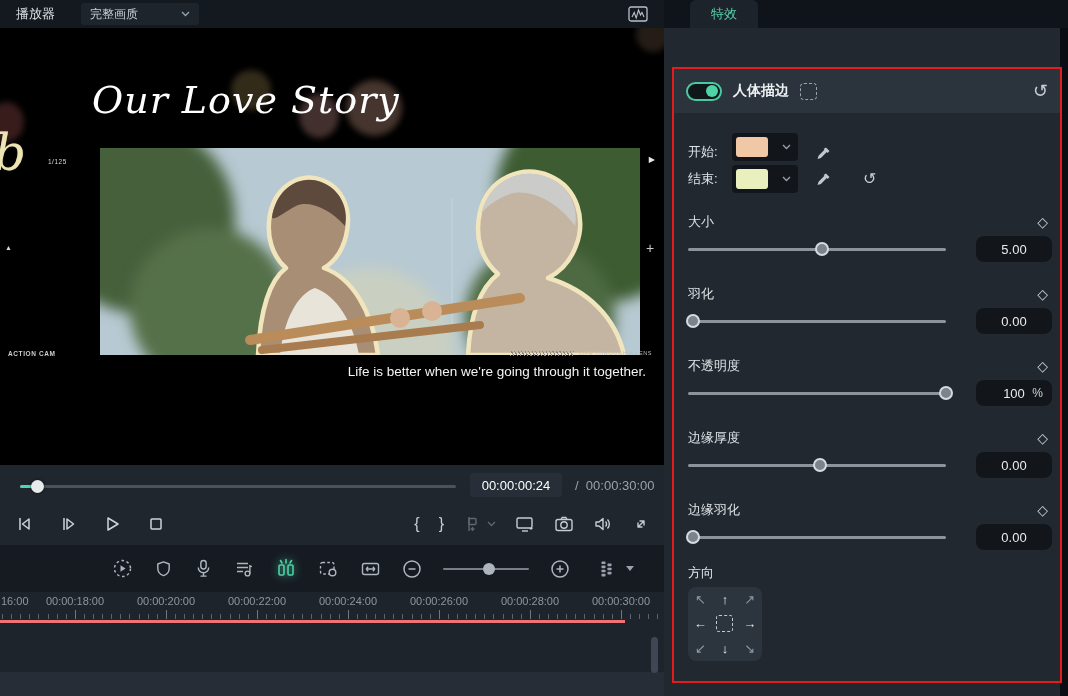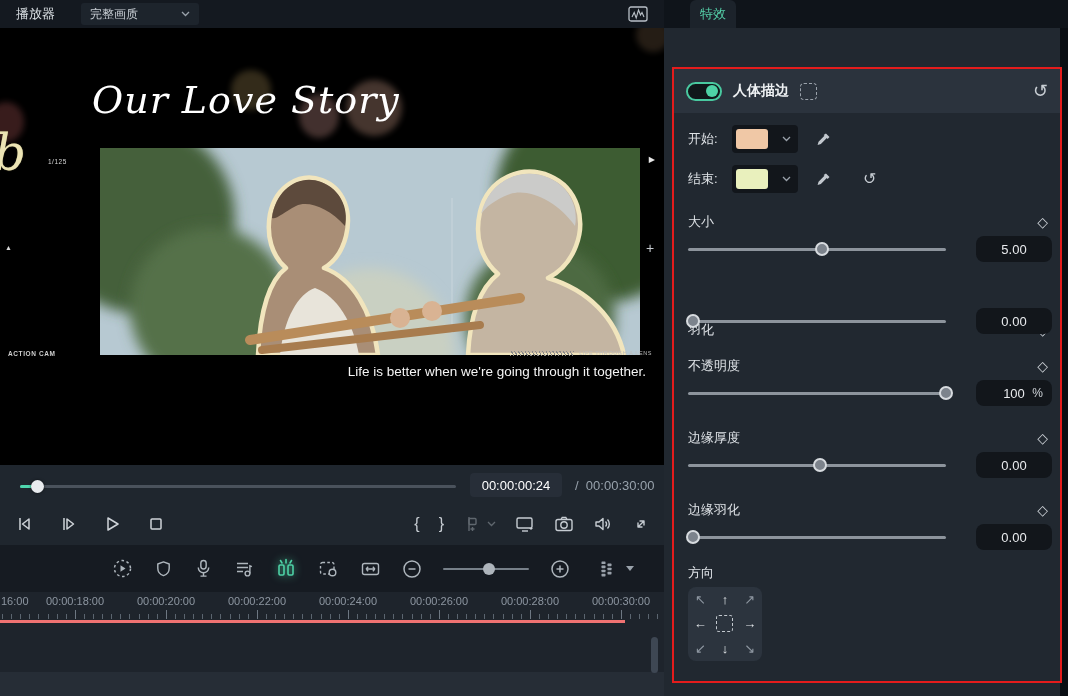--- a/index.html
+++ b/index.html
@@ -65,21 +65,21 @@
   .tick{position:absolute;bottom:4px;width:1px;background:#5b6570;}
   .red-bar{position:absolute;left:0;bottom:0;height:3px;background:#f07272;}
 
   .tracks{position:absolute;left:0;top:623px;width:664px;height:73px;background:#1e242c;}
   .tracks .band{position:absolute;left:0;bottom:0;width:100%;height:24px;background:#262d36;}
   .vscroll{position:absolute;right:6px;top:14px;width:7px;height:36px;border-radius:4px;background:#3e4753;cursor:grab;}
 
   
   .fx-pane{position:absolute;left:664px;top:0;width:404px;height:696px;background:#212830;}
   .tabstrip{position:absolute;left:0;top:0;width:100%;height:28px;background:#0f141a;}
-  .tab{position:absolute;left:26px;top:0;height:28px;padding:0 10px;background:#1c232b;
+  .tab{position:absolute;left:26px;top:0;height:28px;padding:0 21px;background:#1c232b;
        border-radius:6px 6px 0 0;display:flex;align-items:center;font-size:13px;color:#56d4ab;cursor:pointer;}
   .cat-row{position:absolute;left:0;top:28px;width:100%;height:39px;background:#161c24;}
   .cat-pill{position:absolute;left:26px;top:7px;padding:4px 14px;background:#2d3741;border-radius:14px;
             font-size:12px;color:#56d4ab;cursor:pointer;}
   .gutter{position:absolute;right:0;top:28px;width:8px;height:668px;background:#0a0e13;}
 
   .red-box{position:absolute;left:8px;top:67px;width:386px;height:612px;border:2px solid #e41c1c;
            background:#212830;box-sizing:content-box;}
   .fx-header{height:44px;background:#2b333d;display:flex;align-items:center;padding:0 12px;gap:11px;}
   .fx-name{font-size:14px;font-weight:bold;color:#eef1f3;}
@@ -451,21 +451,21 @@
         <div class="toggle">
             <div class="dot"></div>
           </div>
         <span class="fx-name">人体描边</span>
         <span class="dashed-sq"></span>
         <span class="reset">↺</span>
       </div>
 
       <div class="fx-body">
 
-        <div class="c-row" style="top:12px;">
+        <div class="c-row" style="top:20px;align-items:flex-end;">
           <span class="c-label">开始:</span>
           <div class="swatch-select">
             <div class="swatch" style="background: rgb(240, 200, 166);"></div>
             <svg width="9" height="6" viewBox="0 0 9 6">
                 <path d="M1 1l3.5 3.5L8 1" fill="none" stroke="#9aa2ab" stroke-width="1.3"></path>
               </svg>
           </div>
           <span class="dropper ic">
             <svg width="15" height="15" viewBox="0 0 16 16">
                 <path d="M10.6 1.6l3.8 3.8-2 2-.9-.9-6.3 6.3-3.5 1 1-3.5 6.3-6.3-.9-.9z" fill="currentColor"></path>
@@ -495,21 +495,21 @@
         </div>
         <div class="p-slider" style="top:126px;">
           <div class="track"></div>
             <div class="knob" style="left: calc(52% - 7px);"></div>
         </div>
         <div class="val-box" style="top:123px;">
           <span>5.00</span>
           <span class="unit"></span>
         </div>
 
-        <div class="p-head" style="top:171px;margin-top:36px;">
+        <div class="p-head" style="top:171px;">
           <span class="p-label">羽化</span>
           <span class="diamond">◇</span>
         </div>
         <div class="p-slider" style="top:198px;">
           <div class="track"></div>
             <div class="knob" style="left: calc(2% - 7px);"></div>
         </div>
         <div class="val-box" style="top:195px;">
           <span>0.00</span>
           <span class="unit"></span>

